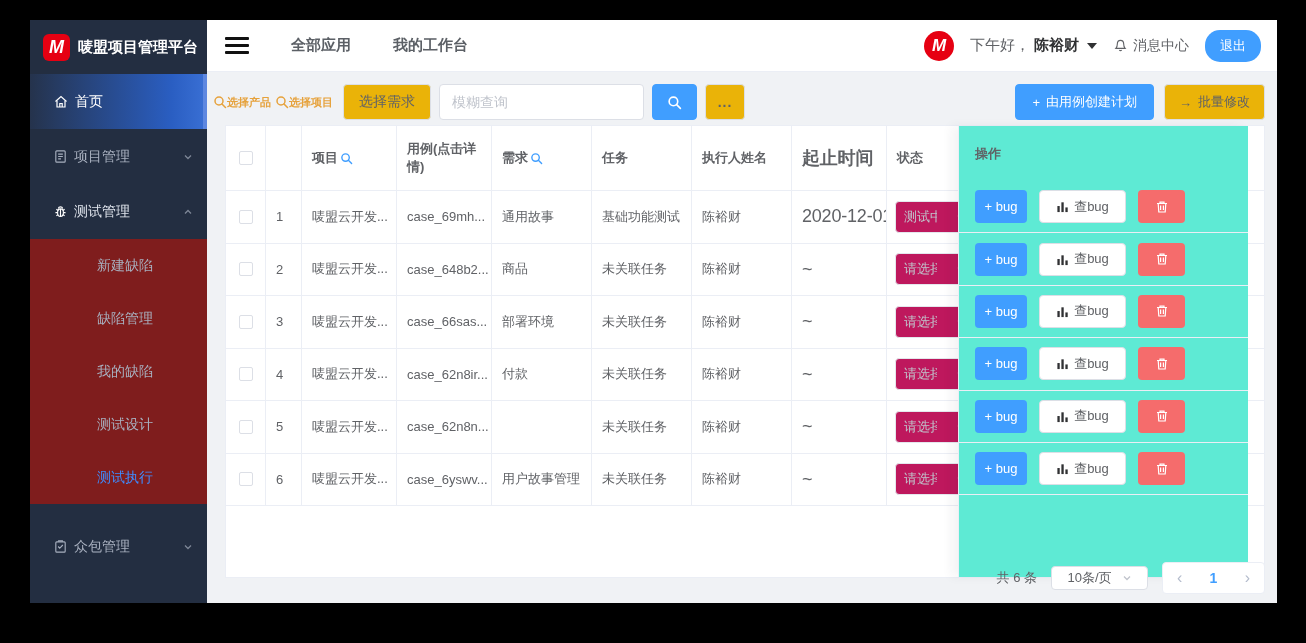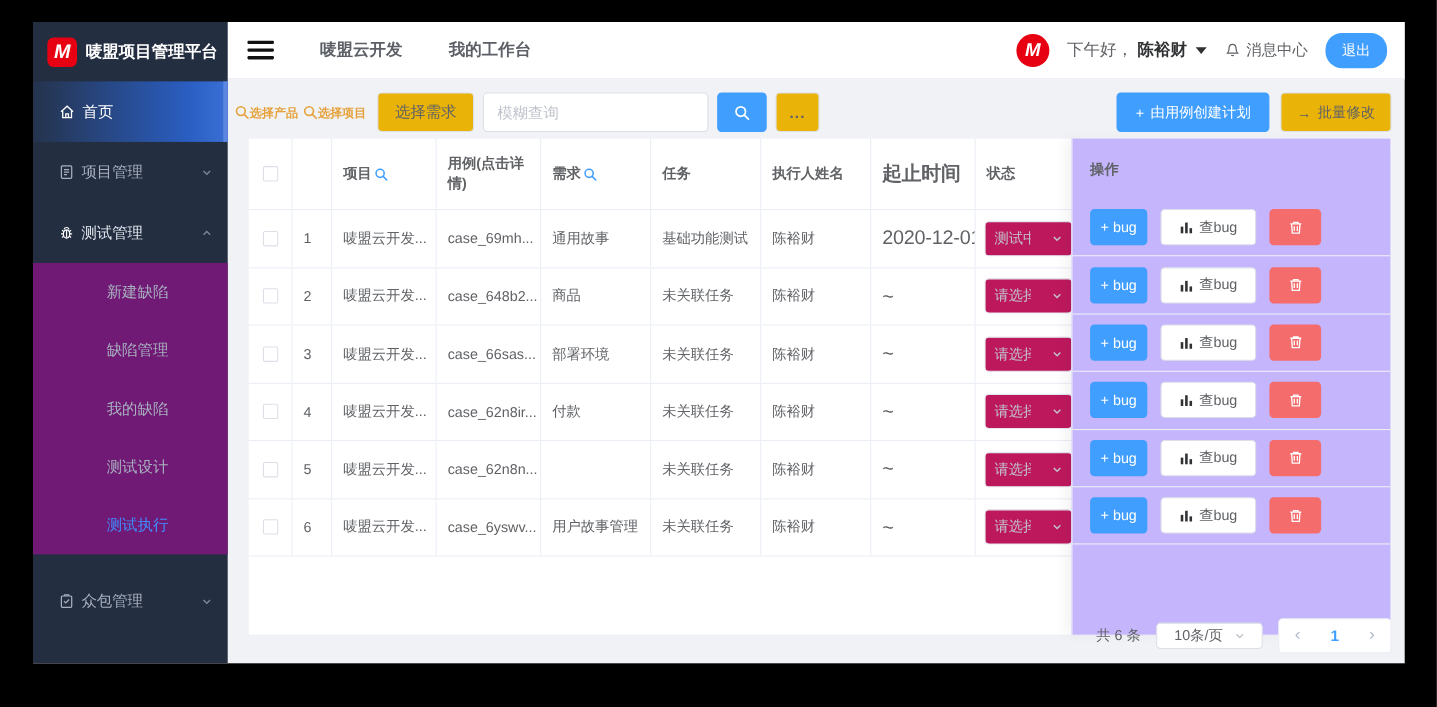--- a/index.html
+++ b/index.html
@@ -17,21 +17,21 @@
     font-size:18px; flex:none; }
   .logo-title { color:#fff; font-weight:bold; font-size:15px; white-space:nowrap; }
   .menu-item { position:relative; height:55px; display:flex; align-items:center;
     padding:0 14px 0 23px; color:#a8b0bf; font-size:14px; gap:6px; cursor:pointer; }
   .menu-item .mi-label { flex:1; }
   .menu-item .chev { color:#7d8696; display:flex; }
   .menu-item.active-home { background:linear-gradient(90deg,#25334c 0%,#2a5ec2 80%,#3a70d5 100%); color:#fff; }
   .menu-item.active-home::after { content:""; position:absolute; right:0; top:0; bottom:0;
     width:4px; background:#5d87e0; }
   .menu-item.section-open { color:#dfe4ec; }
-  .submenu { background:#701a75; }
+  .submenu { background:#7f1d1d; }
   .submenu-item { height:53px; display:flex; align-items:center; padding-left:67px;
     color:#a8b0bf; font-size:14px; cursor:pointer; }
   .submenu-item.active { color:#3f8cff; }
   .menu-item.gap-top { margin-top:15px; }
   .menu-item.cut { margin-top:20px; }
   .ico { display:inline-flex; align-items:center; justify-content:center; }
 
   
   .topbar { position:absolute; left:177px; top:0; right:0; height:52px; background:#fff;
     border-bottom:1px solid #ebeef5; display:flex; align-items:center; padding:0 16px; z-index:4; }
@@ -92,21 +92,21 @@
   .checkbox { width:14px; height:14px; border:1px solid #dcdfe6; border-radius:2px; background:#fff;
     cursor:pointer; }
   .hdr-ico { color:#409eff; margin-left:2px; }
   .status-box { margin-left:8px; width:80px; height:32px; background:#be185d; border:1px solid #e4e7ed;
     border-radius:4px; display:flex; align-items:center; padding:0 8px; color:#c0c4cc; font-size:13px;
     cursor:not-allowed; flex:none; }
   .status-text { width:33px; overflow:hidden; white-space:nowrap; }
   .status-box .chev { margin-left:auto; color:#c0c4cc; display:flex; }
 
   
-  .ops-panel { position:absolute; top:0; right:0; bottom:0; width:290px; background:#c4b5fd;
+  .ops-panel { position:absolute; top:0; right:16px; bottom:0; width:290px; background:#5eead4;
     border-left:1px solid #ebeef5; box-shadow:-7px 0 10px rgba(31,45,61,0.05); z-index:6; }
   .ops-header { height:55px; display:flex; align-items:center; padding-left:16px; color:#606266;
     font-size:13px; font-weight:bold; }
   .ops-row { height:52.4px; display:flex; align-items:center; gap:12px; padding-left:16px;
     border-bottom:1px solid #ebeef5; }
   .btn-addbug { width:52px; height:33px; background:#409eff; border:none; border-radius:4px;
     color:#fff; font-size:13px; cursor:pointer; }
   .btn-viewbug { width:87px; height:33px; background:#fff; border:1px solid #dcdfe6; border-radius:4px;
     color:#606266; font-size:13px; cursor:pointer; display:flex; align-items:center;
     justify-content:center; gap:5px; }
@@ -206,21 +206,21 @@
     </div>
   </div>
 
   <div class="topbar">
     <div class="burger">
         <i></i>
         <i></i>
         <i></i>
       </div>
     <div class="top-nav">
-      <span class="top-nav-item">唛盟云开发</span>
+      <span class="top-nav-item">全部应用</span>
       <span class="top-nav-item">我的工作台</span>
     </div>
     <div class="top-right">
       <span class="avatar">M</span>
       <span class="greeting">
         <span>下午好，</span>
         <b>陈裕财</b>
         <span class="caret-down"></span>
       </span>
       <span class="msg-center">

